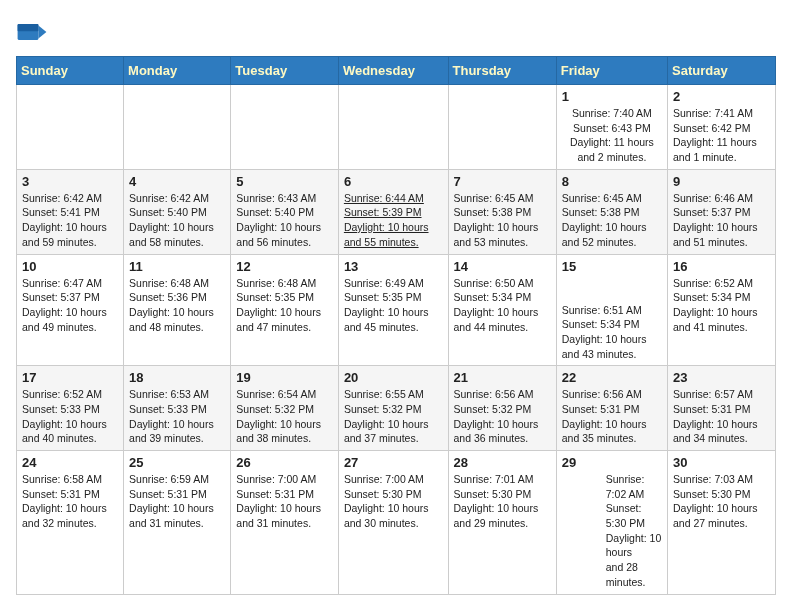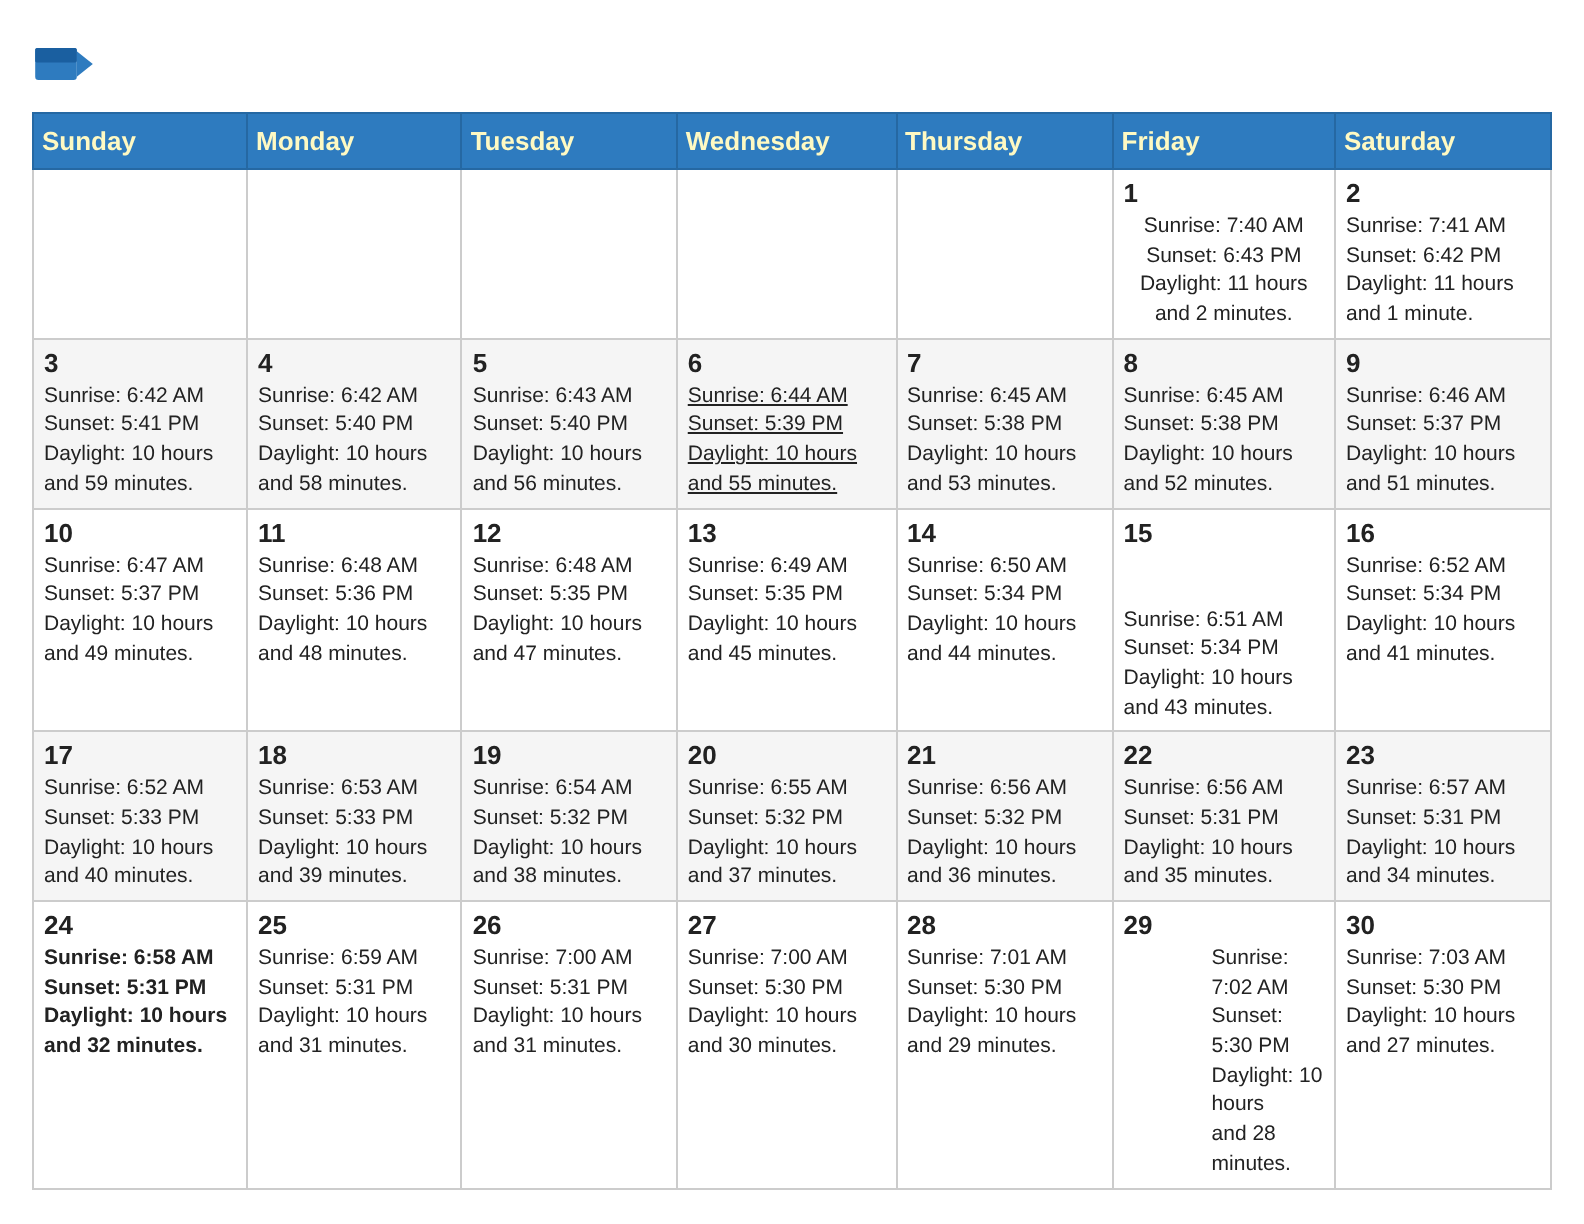--- a/index.html
+++ b/index.html
@@ -307,21 +307,21 @@
             <span class="day-num">23</span>
             <div class="day-info" style="white-space: pre-line;">Sunrise: 6:57 AM
 Sunset: 5:31 PM
 Daylight: 10 hours
 and 34 minutes.</div>
           </td>
         </tr>
         <tr>
           <td>
             <span class="day-num">24</span>
-            <div class="day-info" style="white-space: pre-line; font-weight: bold;">Sunrise: 6:58 AM
+            <div class="day-info" style="white-space: pre-line;">Sunrise: 6:58 AM
 Sunset: 5:31 PM
 Daylight: 10 hours
 and 32 minutes.</div>
           </td>
           <td>
             <span class="day-num">25</span>
             <div class="day-info" style="white-space: pre-line;">Sunrise: 6:59 AM
 Sunset: 5:31 PM
 Daylight: 10 hours
 and 31 minutes.</div>

